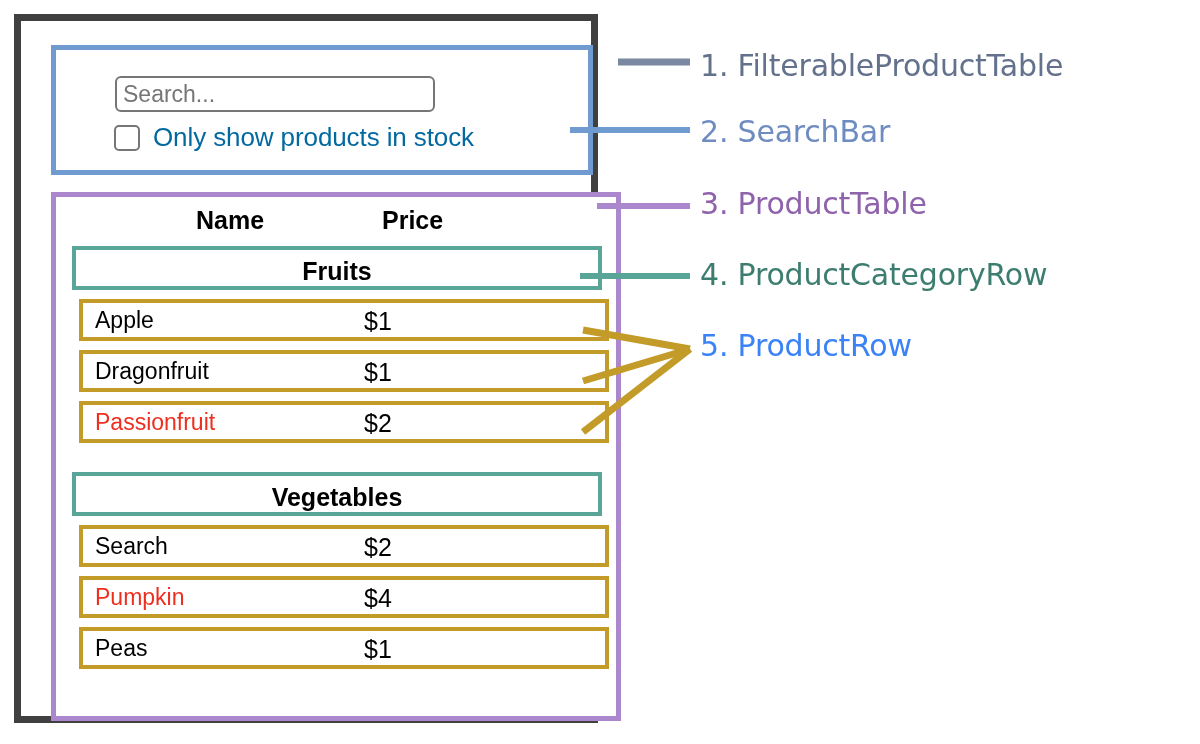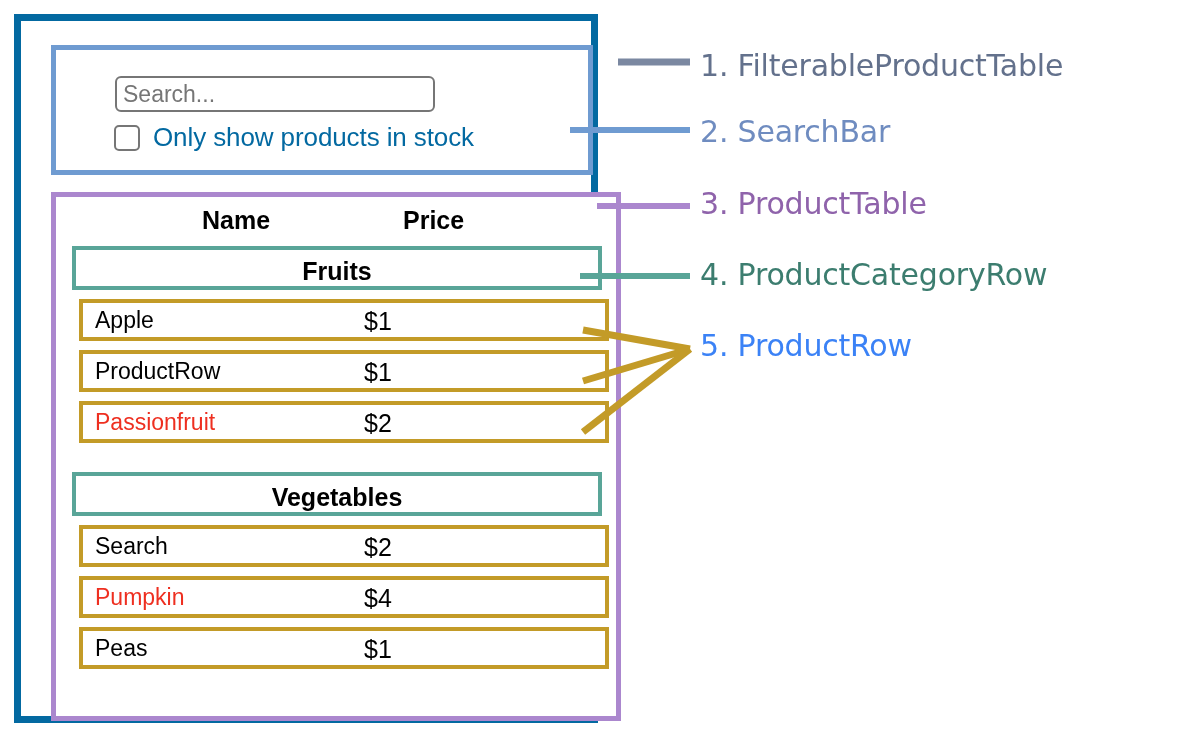--- a/index.html
+++ b/index.html
@@ -16,21 +16,21 @@
   }
 
   
   #filterable-product-table {
     position: absolute;
     left: 14px;
     top: 14px;
     width: 584px;
     height: 709px;
     box-sizing: border-box;
-    border: 7px solid #0369a1;
+    border: 7px solid #404040;
     background: #ffffff;
   }
 
   
   #search-bar {
     position: absolute;
     left: 30px;
     top: 24px;
     width: 542px;
     height: 130px;
@@ -89,31 +89,30 @@
     width: 570px;
     height: 529px;
     box-sizing: border-box;
     border: 5px solid #ab87ce;
     background: #ffffff;
   }
 
   .table-head {
     position: relative;
     height: 49px;
-    margin-left: 6px;
   }
   .th {
     position: absolute;
     top: 9px;
     font-size: 25px;
     font-weight: bold;
     color: #000000;
   }
   .th.name  { left: 140px; }
-  .th.price { left: 341px; }
+  .th.price { left: 326px; }
 
   .rows-area { position: relative; }
 
   .category-row {
     position: absolute;
     left: 16px;
     width: 530px;
     height: 44px;
     box-sizing: border-box;
     border: 4px solid #59a598;
@@ -198,21 +197,21 @@
     </div>
     <div class="rows-area" id="rows-area">
         <div class="category-row" style="top: 0px;">
           <span class="cat-label">Fruits</span>
         </div>
         <div class="product-row" style="top: 53px;">
           <span class="cell-name">Apple</span>
           <span class="cell-price">$1</span>
         </div>
         <div class="product-row" style="top: 104px;">
-          <span class="cell-name">ProductRow</span>
+          <span class="cell-name">Dragonfruit</span>
           <span class="cell-price">$1</span>
         </div>
         <div class="product-row out-of-stock" style="top: 155px;">
           <span class="cell-name">Passionfruit</span>
           <span class="cell-price">$2</span>
         </div>
         <div class="category-row" style="top: 226px;">
           <span class="cat-label">Vegetables</span>
         </div>
         <div class="product-row" style="top: 279px;">

